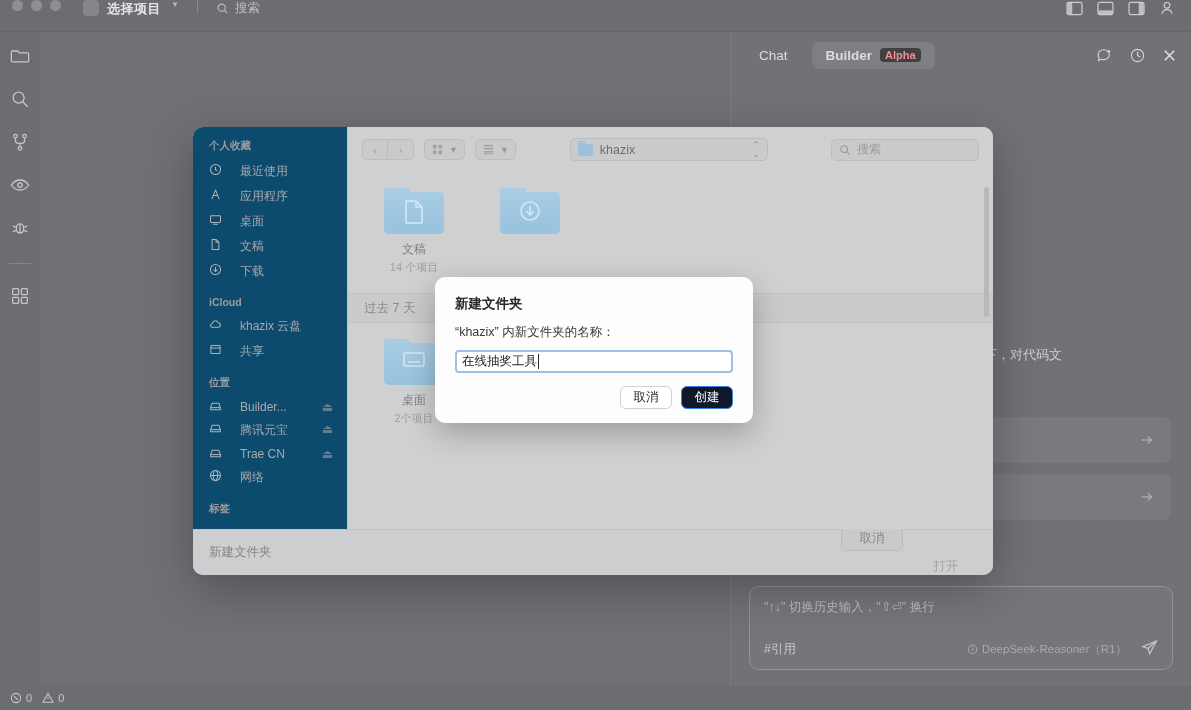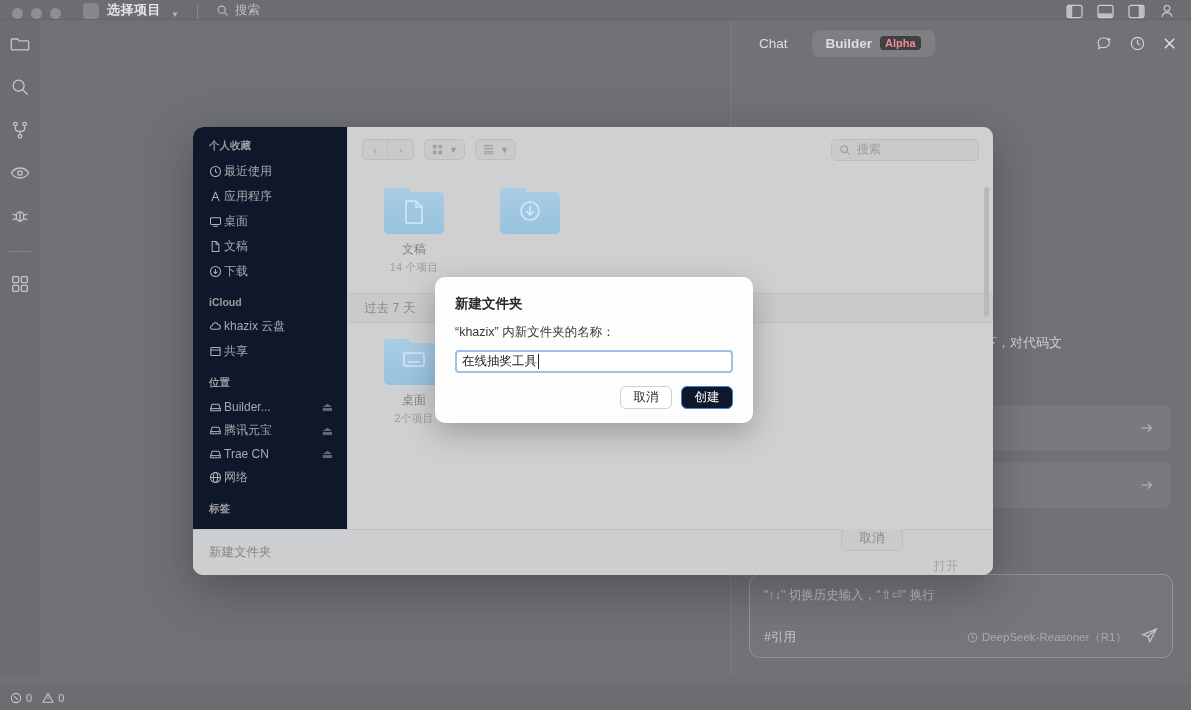--- a/index.html
+++ b/index.html
@@ -9,21 +9,21 @@
     background: #6f7174;
     color: #d8d9da;
     font-size: 13px;
     position: relative;
   }
 
   
   #ide { position: absolute; inset: 0; background: #6f7174; }
 
   .titlebar {
-    height: 20px; display: flex; align-items: flex-end;
+    height: 32px; display: flex; align-items: flex-start;
     background: #6b6d70; border-bottom: 1px solid #666;
     padding: 0 10px; gap: 8px;
   }
   .traffic { display: flex; gap: 8px; align-items: center; padding-left: 2px; }
   .tl { width: 11px; height: 11px; border-radius: 50%; background: #8d8f92; }
   .app-mini { width: 16px; height: 16px; border-radius: 4px; background: #85878a; margin-left: 14px; }
   .proj-name { font-size: 13px; color: #e3e4e5; font-weight: 600; letter-spacing: .5px; }
   .chev { font-size: 8px; color: #b4b6b8; margin-left: 2px; }
   .tb-sep { width: 1px; height: 14px; background: #87898c; margin: 0 10px; }
   .tb-search { display: flex; align-items: center; gap: 6px; color: #bdbfc1; font-size: 12.5px; }
@@ -83,26 +83,26 @@
   
   .finder {
     position: absolute; left: 193px; top: 127px; width: 800px; height: 448px;
     background: #d6d7d8; border-radius: 10px; overflow: hidden;
     box-shadow: 0 14px 48px rgba(0,0,0,.28);
     display: flex; flex-direction: column;
     color: #5b5c5e;
   }
   .finder-main { flex: 1; display: flex; overflow: hidden; }
   .f-sidebar {
-    width: 155px; background: #0f172a; padding: 12px 10px 0 12px; font-size: 12px;
+    width: 155px; background: #0c4a6e; padding: 12px 10px 0 12px; font-size: 12px;
     overflow: hidden; border-right: 1px solid #c6c7c9;
   }
   .f-group-title { font-size: 10.5px; color: #9b9c9e; font-weight: 700; margin: 12px 0 6px 4px; }
   .f-group-title:first-child { margin-top: 0; }
-  .f-item { display: flex; align-items: center; gap: 2px; padding: 4px 4px; color: #a8a9ab; border-radius: 5px; }
+  .f-item { display: flex; align-items: flex-start; gap: 18px; padding: 4px 4px; color: #a8a9ab; border-radius: 5px; }
   .f-item .label { font-size: 12px; }
   .f-item .eject { margin-left: auto; opacity: .55; }
 
   .f-content { flex: 1; background: #cfd0d1; display: flex; flex-direction: column; position: relative; }
   .f-toolbar { height: 45px; display: flex; align-items: center; gap: 10px; padding: 0 14px; }
   .f-navbtns { display: flex; }
   .f-navbtn {
     width: 26px; height: 21px; background: #c9cacc; border: 1px solid #bcbdbf;
     display: flex; align-items: center; justify-content: center; color: #9c9d9f; font-size: 11px;
   }
@@ -468,20 +468,25 @@
           </div>
           <div class="f-viewbtn">
             <svg width="13" height="13" viewBox="0 0 14 14" fill="#a0a1a3">
               <rect x="2" y="2" width="10" height="1.6"></rect>
                 <rect x="2" y="5.3" width="10" height="1.6"></rect>
               <rect x="2" y="8.6" width="10" height="1.6"></rect>
                 <rect x="2" y="11" width="10" height="1.2"></rect>
             </svg>
             <span style="font-size:9px">▼</span>
           </div>
+          <div class="f-pathpopup">
+            <span class="f-folder-mini"></span>
+            <span>khazix</span>
+            <span class="f-sortchev">⌃<br>⌄</span>
+          </div>
           <div class="f-search">
             <svg width="12" height="12" viewBox="0 0 14 14" fill="none" stroke="#9b9c9e" stroke-width="1.3">
               <circle cx="6" cy="6" r="3.9"></circle>
                 <line x1="9" y1="9" x2="12.4" y2="12.4"></line>
             </svg>
             <span>搜索</span>
           </div>
         </div>
 
         <div class="f-grid">

